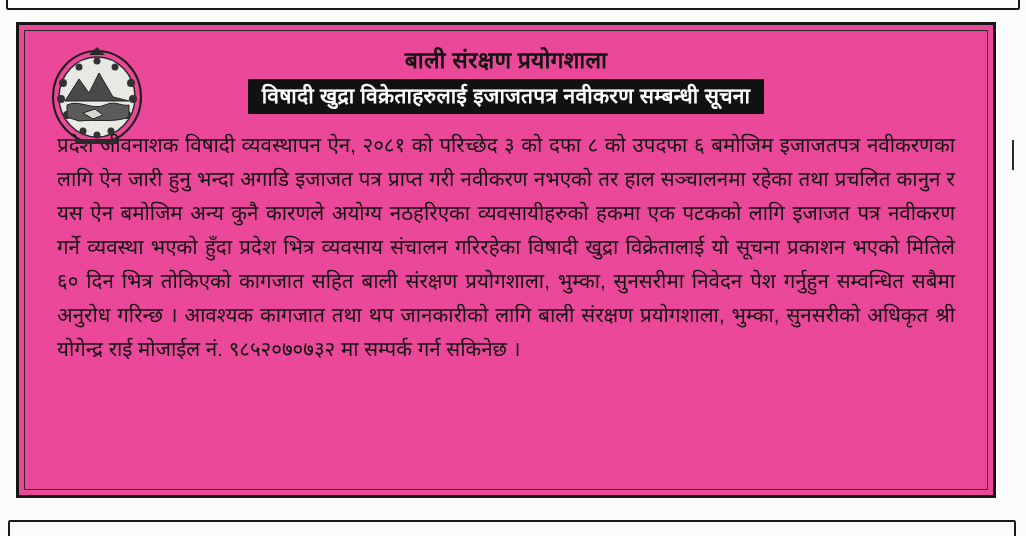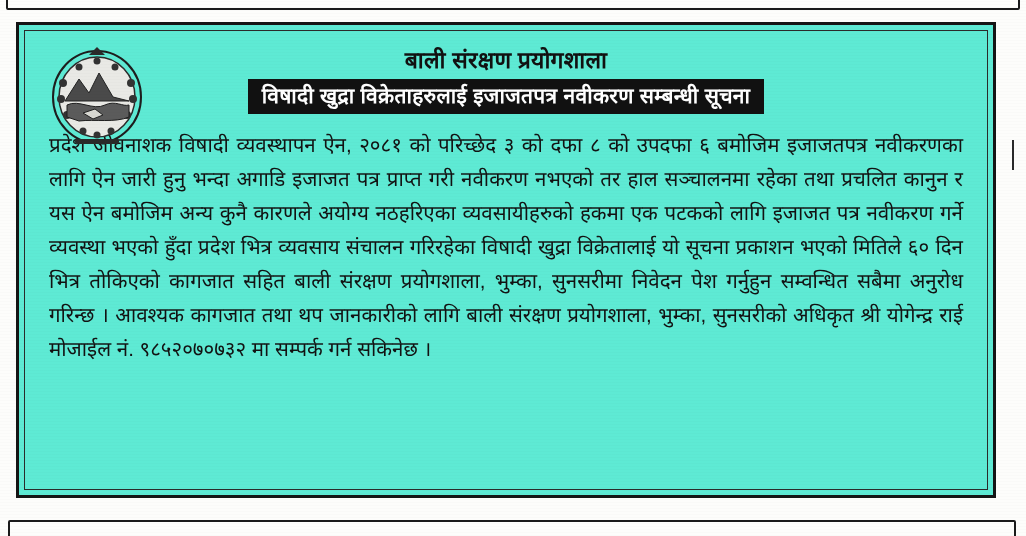--- a/index.html
+++ b/index.html
@@ -53,21 +53,21 @@
 
   
   .notice {
     position: absolute;
     left: 16px;
     top: 22px;
     width: 980px;
     height: 476px;
     border: 3px solid #151515;
     box-sizing: border-box;
-    background: #5eead4;
+    background: #ec4899;
   }
   .notice-inner {
     position: absolute;
     inset: 5px;
     border: 1px solid #2a2a2a;
     box-sizing: border-box;
     padding: 8px 18px 10px 18px;
   }
 
   
@@ -117,21 +117,21 @@
   .body-text {
     margin-top: 14px;
     font-family: "Liberation Sans", sans-serif;
     font-size: 20.5px;
     line-height: 34px;
     text-align: justify;
     text-justify: inter-word;
     color: #121212;
     padding: 0 6px;
   }
-  .body-text p { margin: 0; }
+  .body-text p { margin: 8px; }
 
   
   .grain {
     position: absolute;
     inset: 0;
     pointer-events: none;
     opacity: 0.05;
     background-image:
       repeating-linear-gradient(0deg, rgba(0,0,0,0.25) 0px, rgba(0,0,0,0.25) 1px, transparent 1px, transparent 3px);
   }

